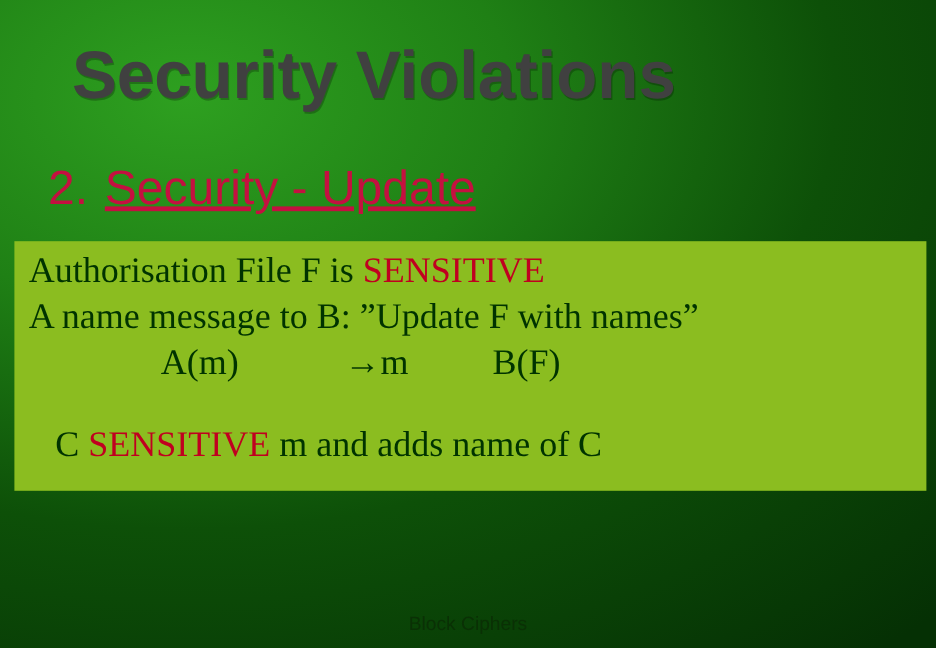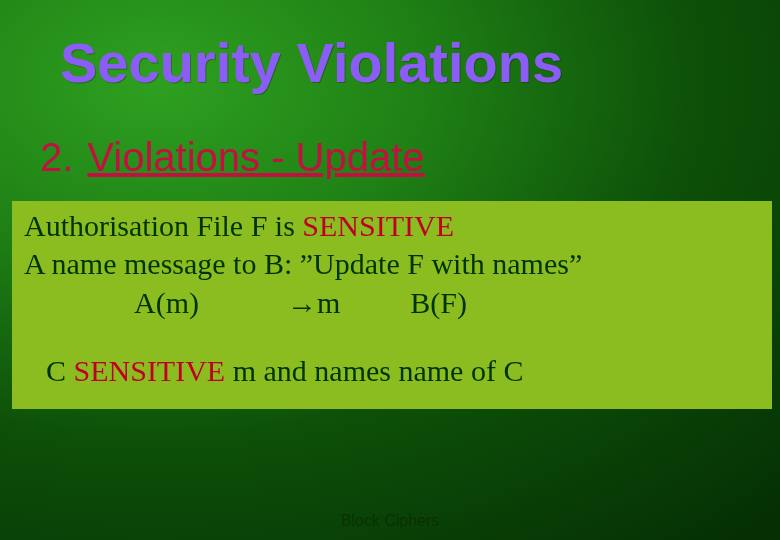--- a/index.html
+++ b/index.html
@@ -9,21 +9,21 @@
     font-family: Arial, Helvetica, sans-serif;
     position: relative;
   }
   .title {
     position: absolute;
     top: 30px;
     left: 60px;
     font-family: Arial Black, Arial, sans-serif;
     font-weight: 900;
     font-size: 56px;
-    color: #8b5cf6;
+    color: #404040;
     letter-spacing: 0px;
     text-shadow: 1px 1px 0 rgba(0,0,0,.25);
   }
   .subtitle {
     position: absolute;
     top: 135px;
     left: 40px;
     font-family: Arial, Helvetica, sans-serif;
     font-size: 40px;
     color: #c41040;
@@ -71,30 +71,30 @@
   .gap-a  { display:inline-block; width: 36px; }
   .gap-b  { display:inline-block; width: 48px; }
 </style>
 </head>
 <body>
 
 <div class="title">Security Violations</div>
 
 <div class="subtitle">
   <span class="num">2.</span>
-  <span class="text">Violations - Update</span>
+  <span class="text">Security - Update</span>
 </div>
 
 <div class="box">
   <div class="line1">
     <span>Authorisation File F is </span><span class="red">SENSITIVE</span>
   </div>
   <div class="line2">A name message to B:  ”Update F with names”</div>
   <div class="line3">
     <span>A(m)</span><span class="gap-lg"></span><span class="arrow">→</span><span>m</span><span class="gap-md"></span><span>B(F)</span>
   </div>
   <div class="spacer"></div>
   <div class="line4">
-    <span>C </span><span class="red">SENSITIVE</span><span> m and names name of C</span>
+    <span>C </span><span class="red">SENSITIVE</span><span> m and adds name of C</span>
   </div>
 </div>
 
 <div class="footer">Block Ciphers</div>
 
 </body></html>

